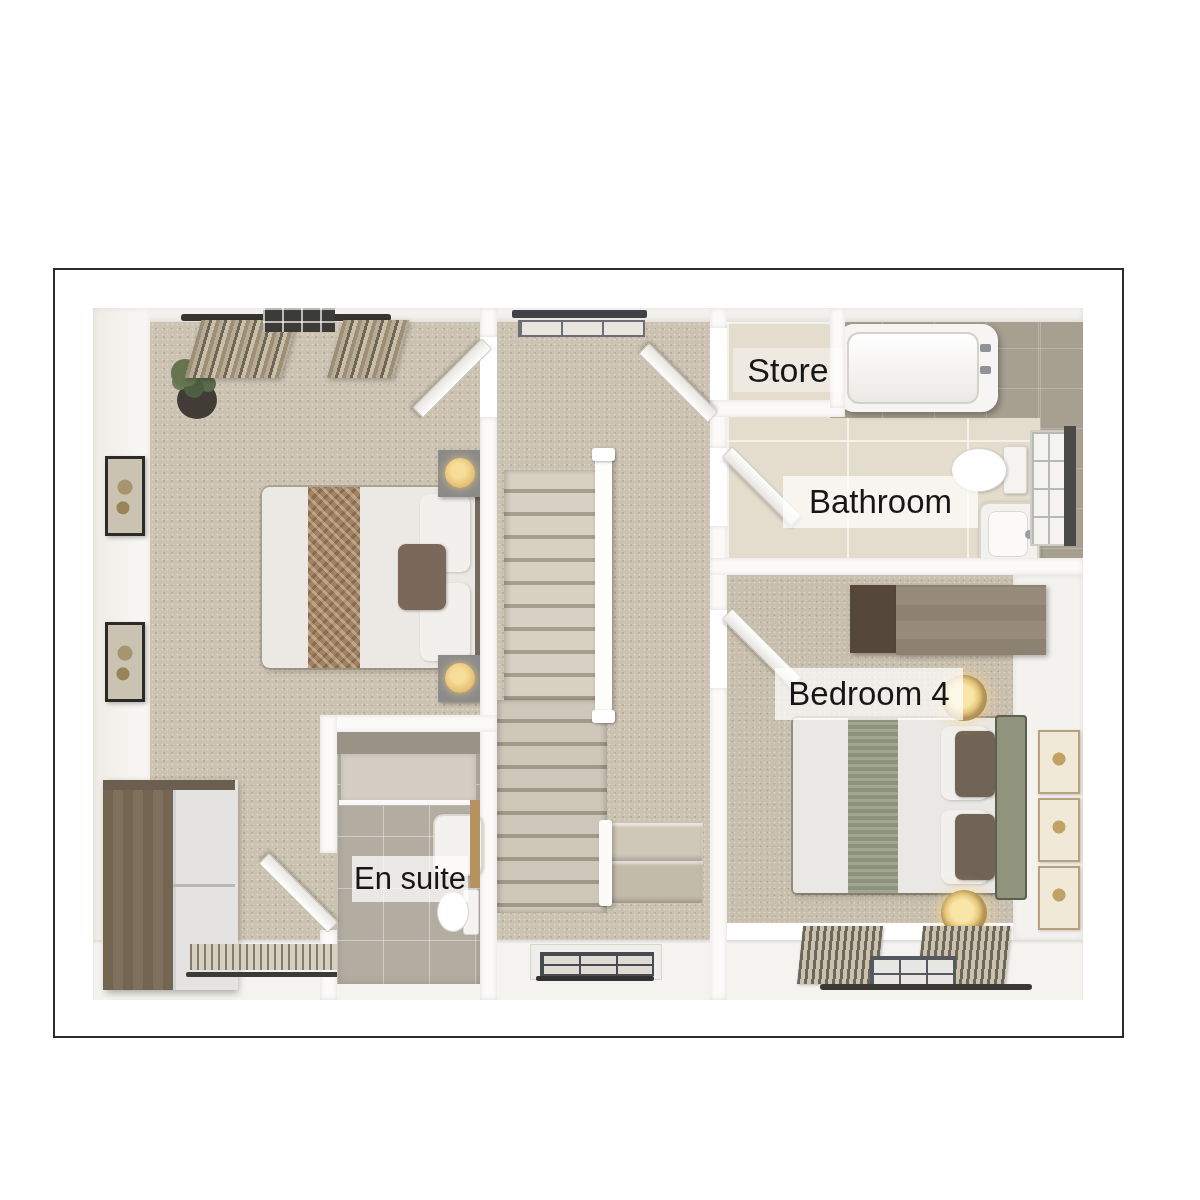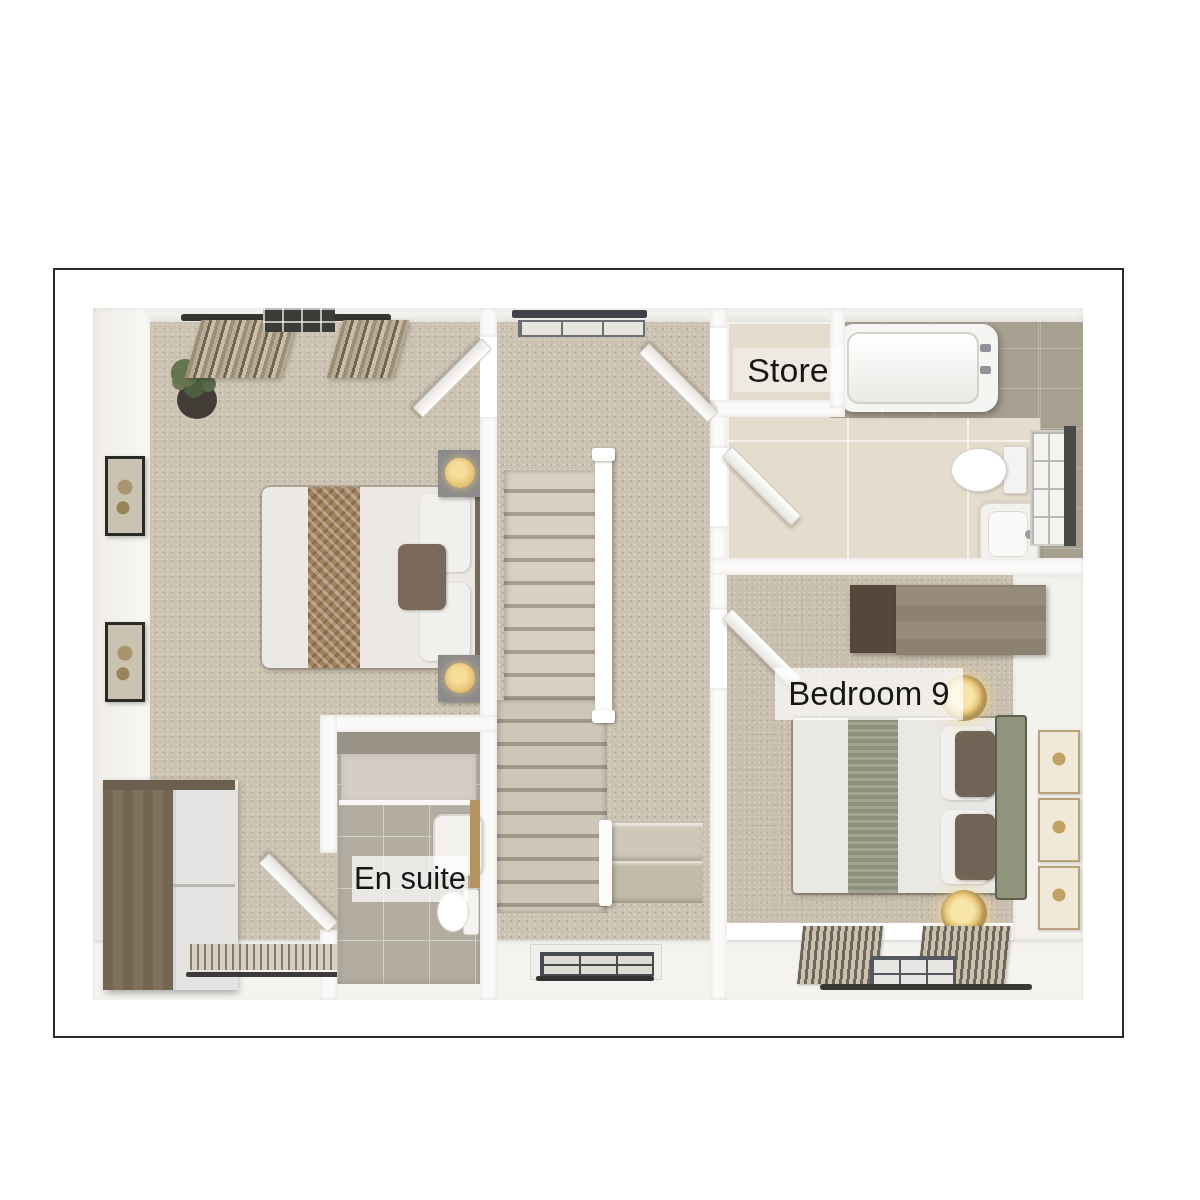--- a/index.html
+++ b/index.html
@@ -201,17 +201,18 @@
     <div class="abs" style="left:777px;top:648px;width:82px;height:30px;background:#e8e6e2;border:2px solid #55595f;z-index:6;background-image:linear-gradient(90deg,#55595f 2px,transparent 2px),linear-gradient(#55595f 2px,transparent 2px);background-size:27px 15px;"></div>
     <div class="abs" style="left:727px;top:676px;width:212px;height:6px;background:#3a3835;border-radius:3px;z-index:6;"></div>
 
     <div class="door" style="left:394px;top:28px;transform:rotate(135deg);"></div>
     <div class="door" style="left:240px;top:612px;transform:rotate(-135deg);"></div>
     <div class="door" style="left:620px;top:102px;transform:rotate(-135deg);"></div>
     <div class="door" style="left:634px;top:136px;transform:rotate(45deg);"></div>
     <div class="door" style="left:634px;top:298px;transform:rotate(45deg);"></div>
 
     <div class="room-label" style="left:640px;top:40px;width:110px;height:44px;font-size:34px;background:rgba(255,255,255,.4);">Store</div>
-    <div class="room-label" style="left:682px;top:360px;width:188px;height:52px;font-size:33px;">Bedroom 9</div>
+    <div class="room-label" style="left:690px;top:168px;width:195px;height:52px;font-size:33px;">Bathroom</div>
+    <div class="room-label" style="left:682px;top:360px;width:188px;height:52px;font-size:33px;">Bedroom 4</div>
     <div class="room-label" style="left:259px;top:548px;width:116px;height:46px;font-size:31px;">En suite</div>
 
   </div>
 </div>
 
 </body></html>

